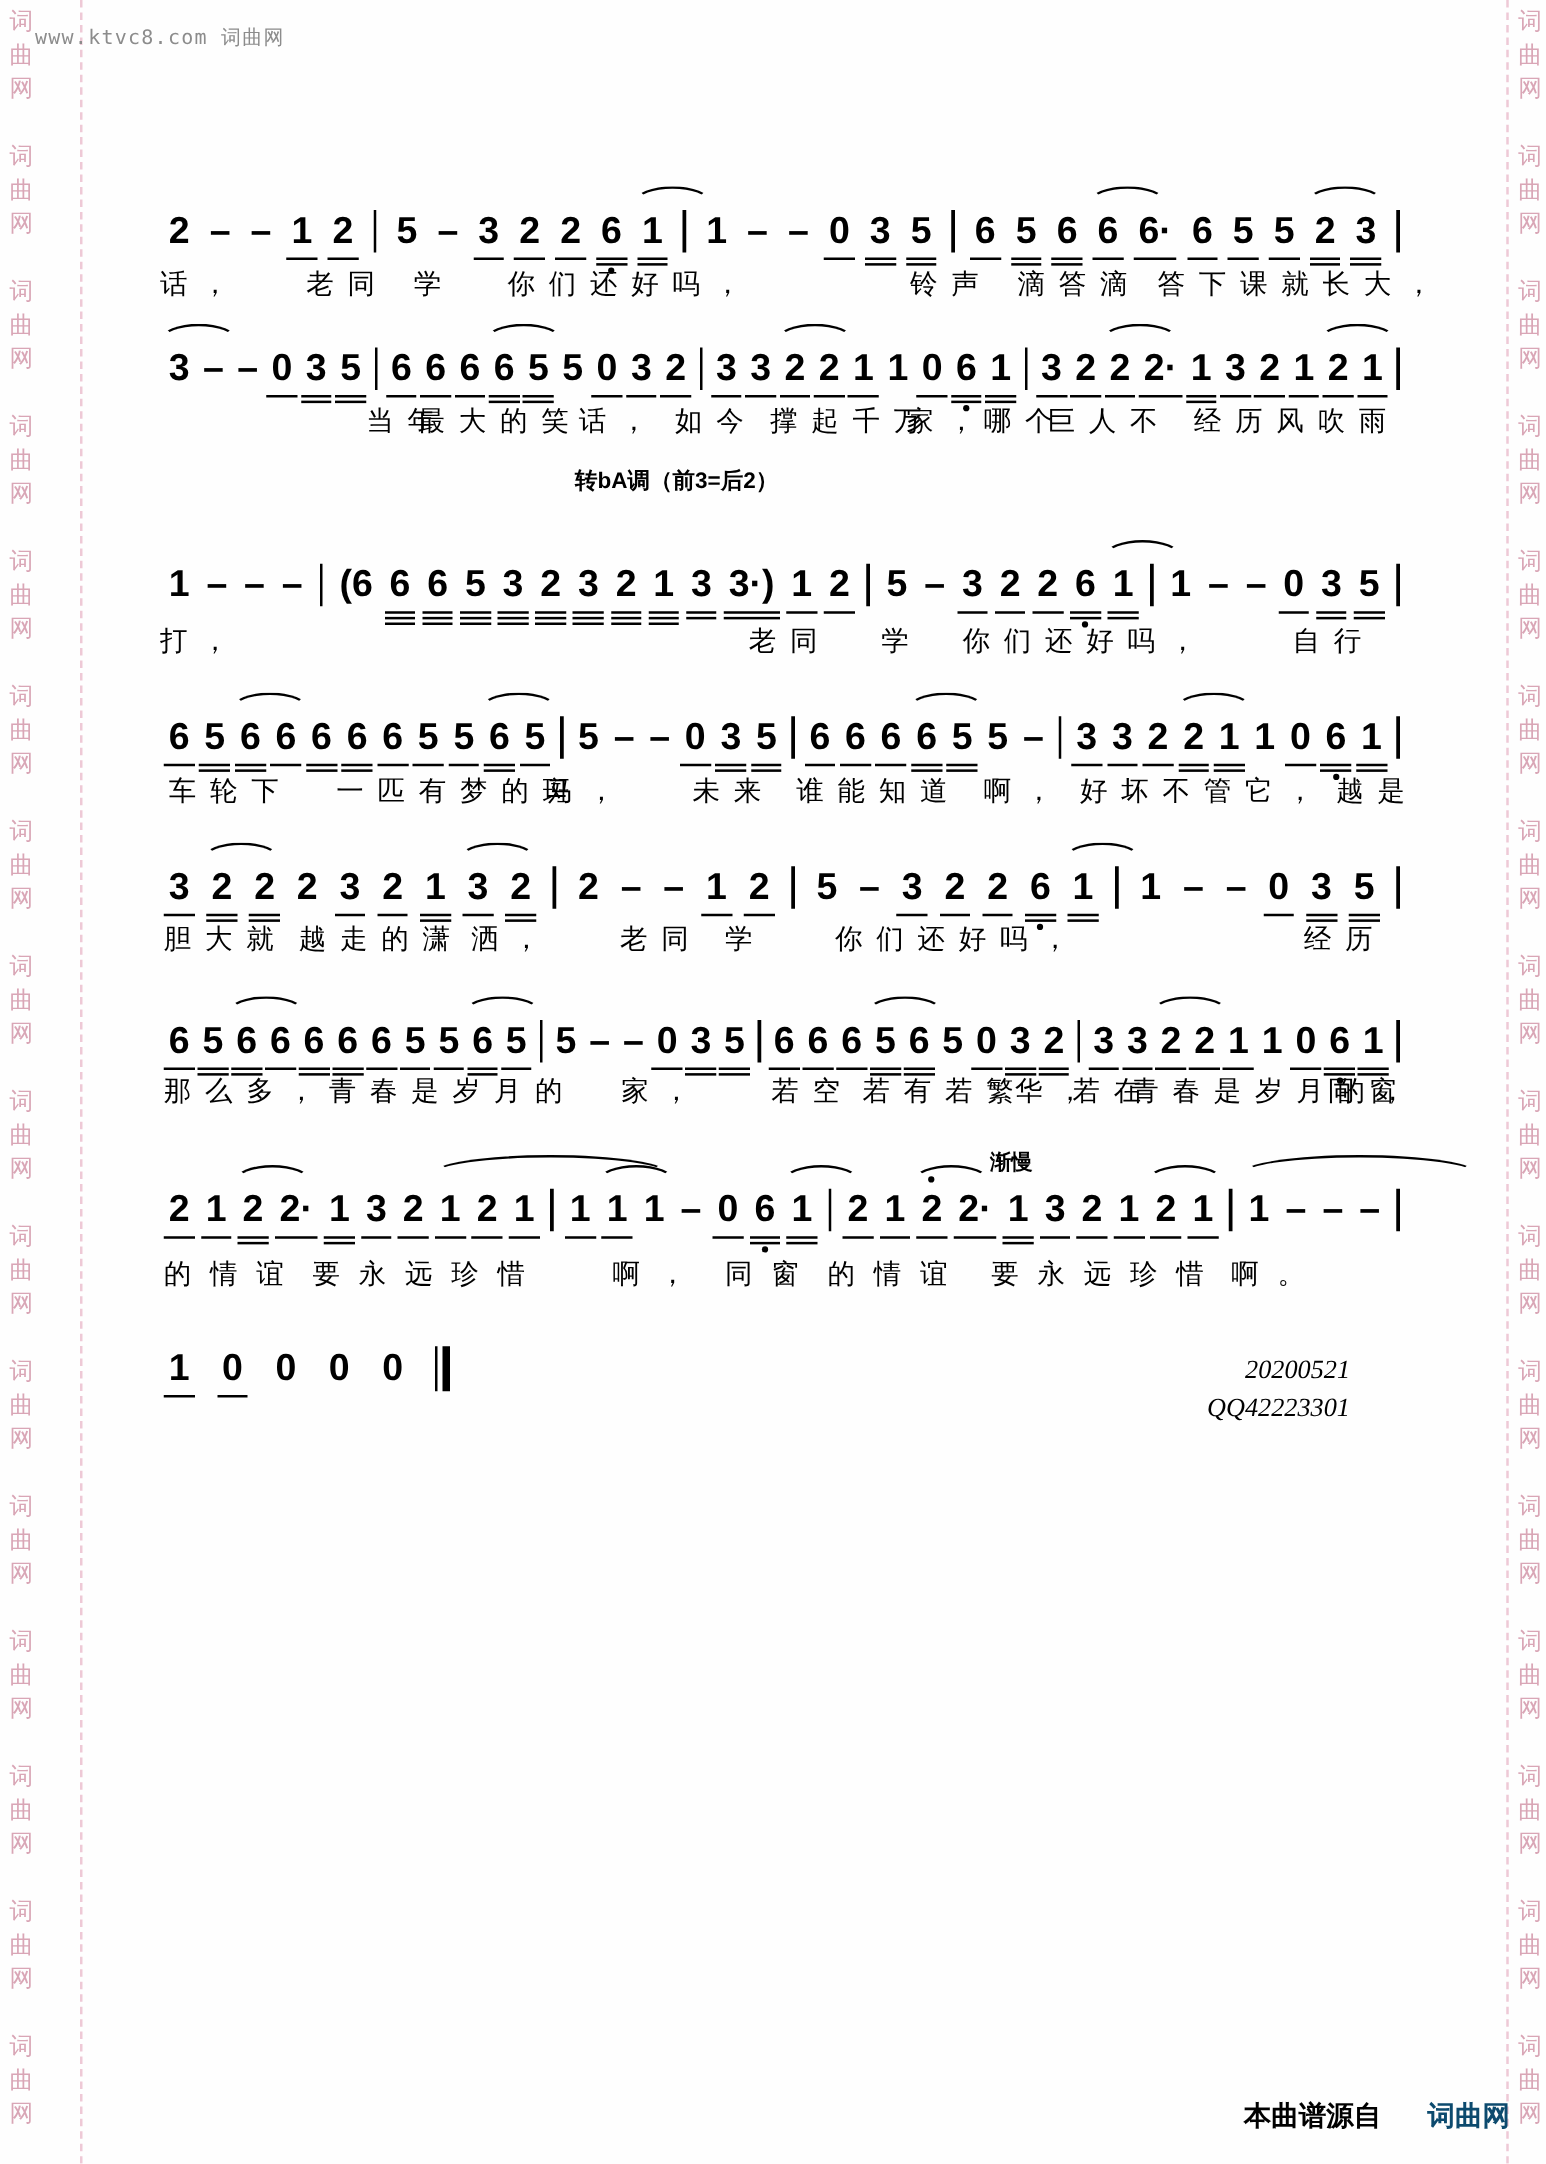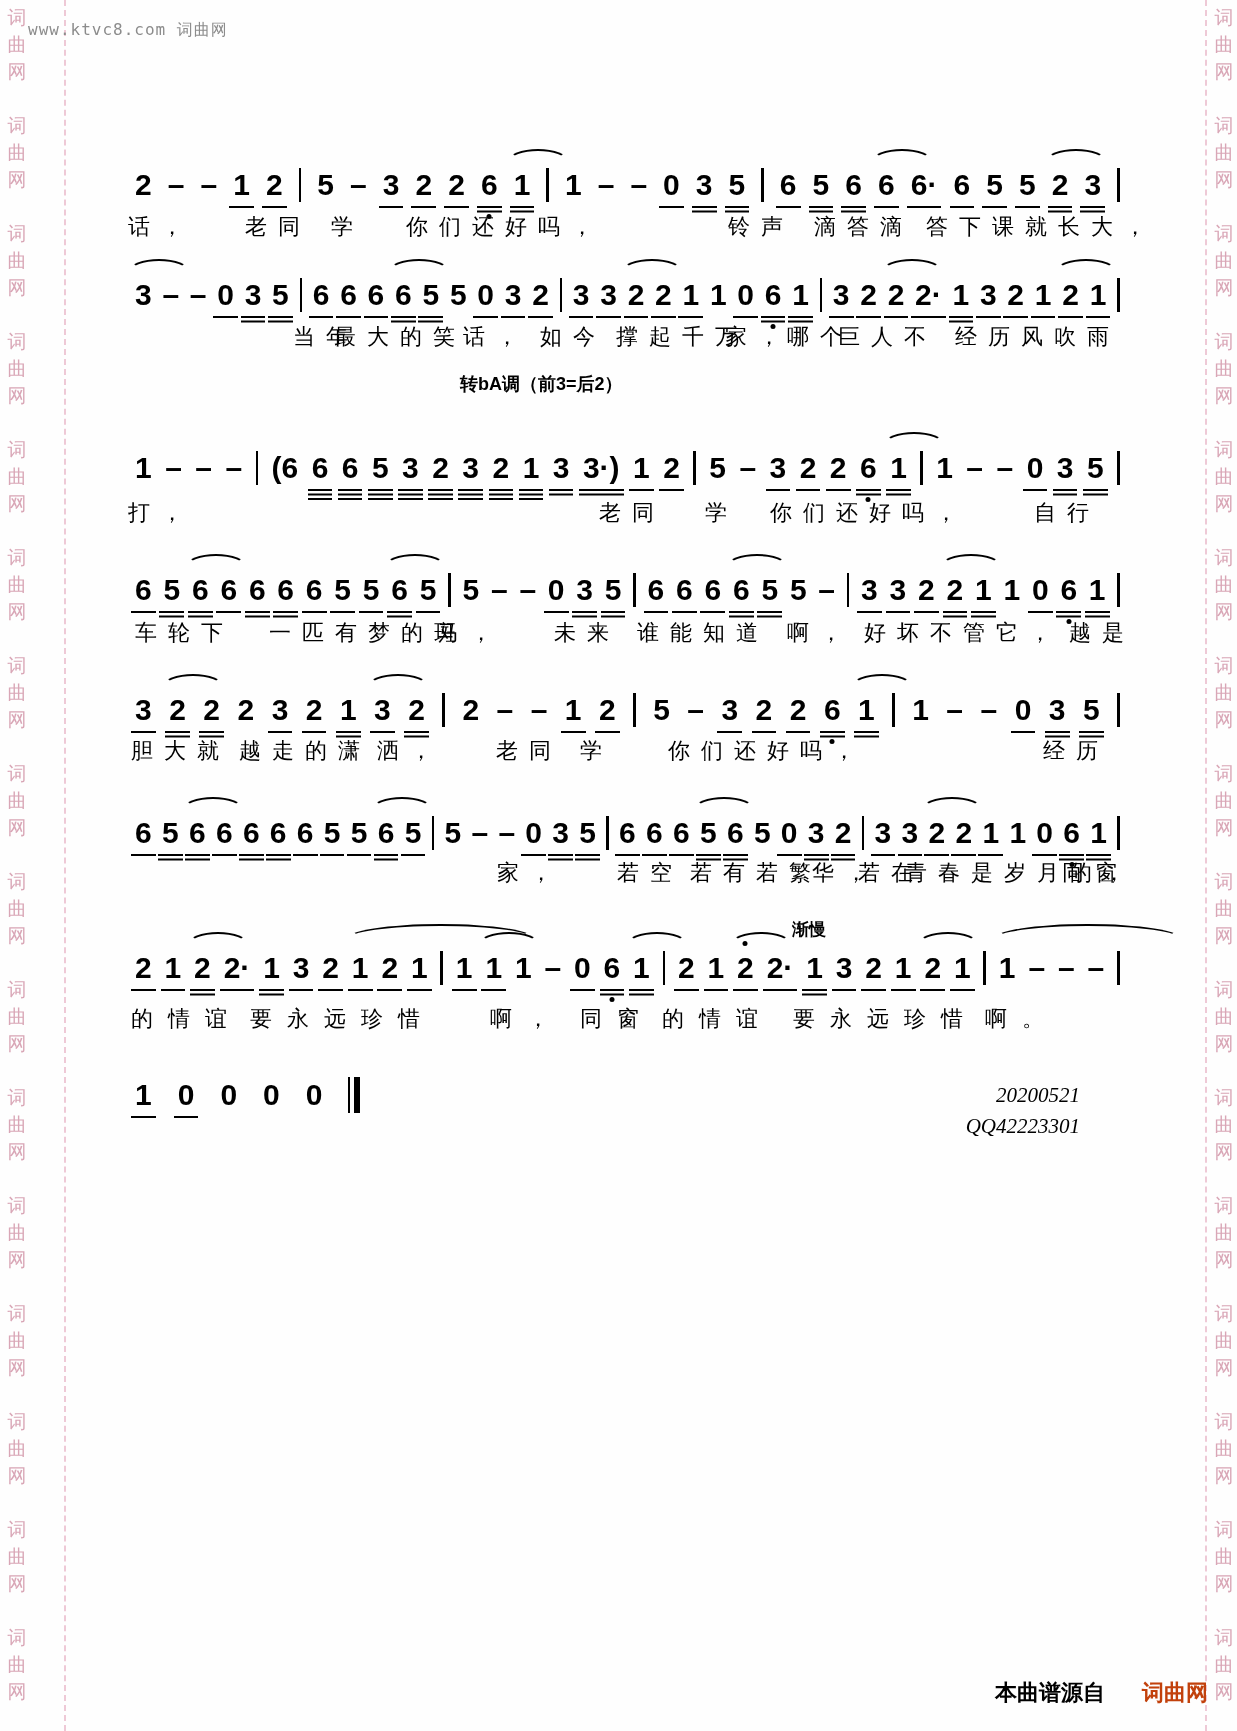--- a/index.html
+++ b/index.html
@@ -456,20 +456,21 @@
         <span class="note u1">2<i class="arc"></i></span>
         <span class="note u1">2</span>
         <span class="note u1">1</span>
         <span class="note">1</span>
         <span class="note u1">0</span>
         <span class="note u2">6<i class="dotb"></i></span>
         <span class="note u2">1</span>
         <span class="bar"></span>
       </div>
       <div class="lrow" style="top: 858px;">
+        <span class="lseg" style="left: 131px;">那么多，青春是岁月的</span>
         <span class="lseg" style="left: 497px;">家，</span>
         <span class="lseg" style="left: 617px;">若空</span>
         <span class="lseg" style="left: 690px;">若有若繁</span>
         <span class="lseg" style="left: 812px;">华，</span>
         <span class="lseg" style="left: 858px;">若在</span>
         <span class="lseg" style="left: 905px;">青春是岁月的，</span>
         <span class="lseg" style="left: 1062px;">同窗</span>
       </div>
       <div class="nrow" style="top: 948px;">
         <span class="note u1">2</span>
@@ -529,15 +530,15 @@
 
   <div class="keychange">转bA调（前3=后2）</div>
   <div class="ritard">渐慢</div>
 
   <div class="credits">
     <div>20200521</div>
     <div>QQ42223301</div>
   </div>
 
   <div class="footer-label">本曲谱源自</div>
-  <div class="footer-site" style="color: #c2410c;">词曲网</div>
+  <div class="footer-site" style="color: #0c4a6e;">词曲网</div>
 
 </div>
 
 </body></html>

